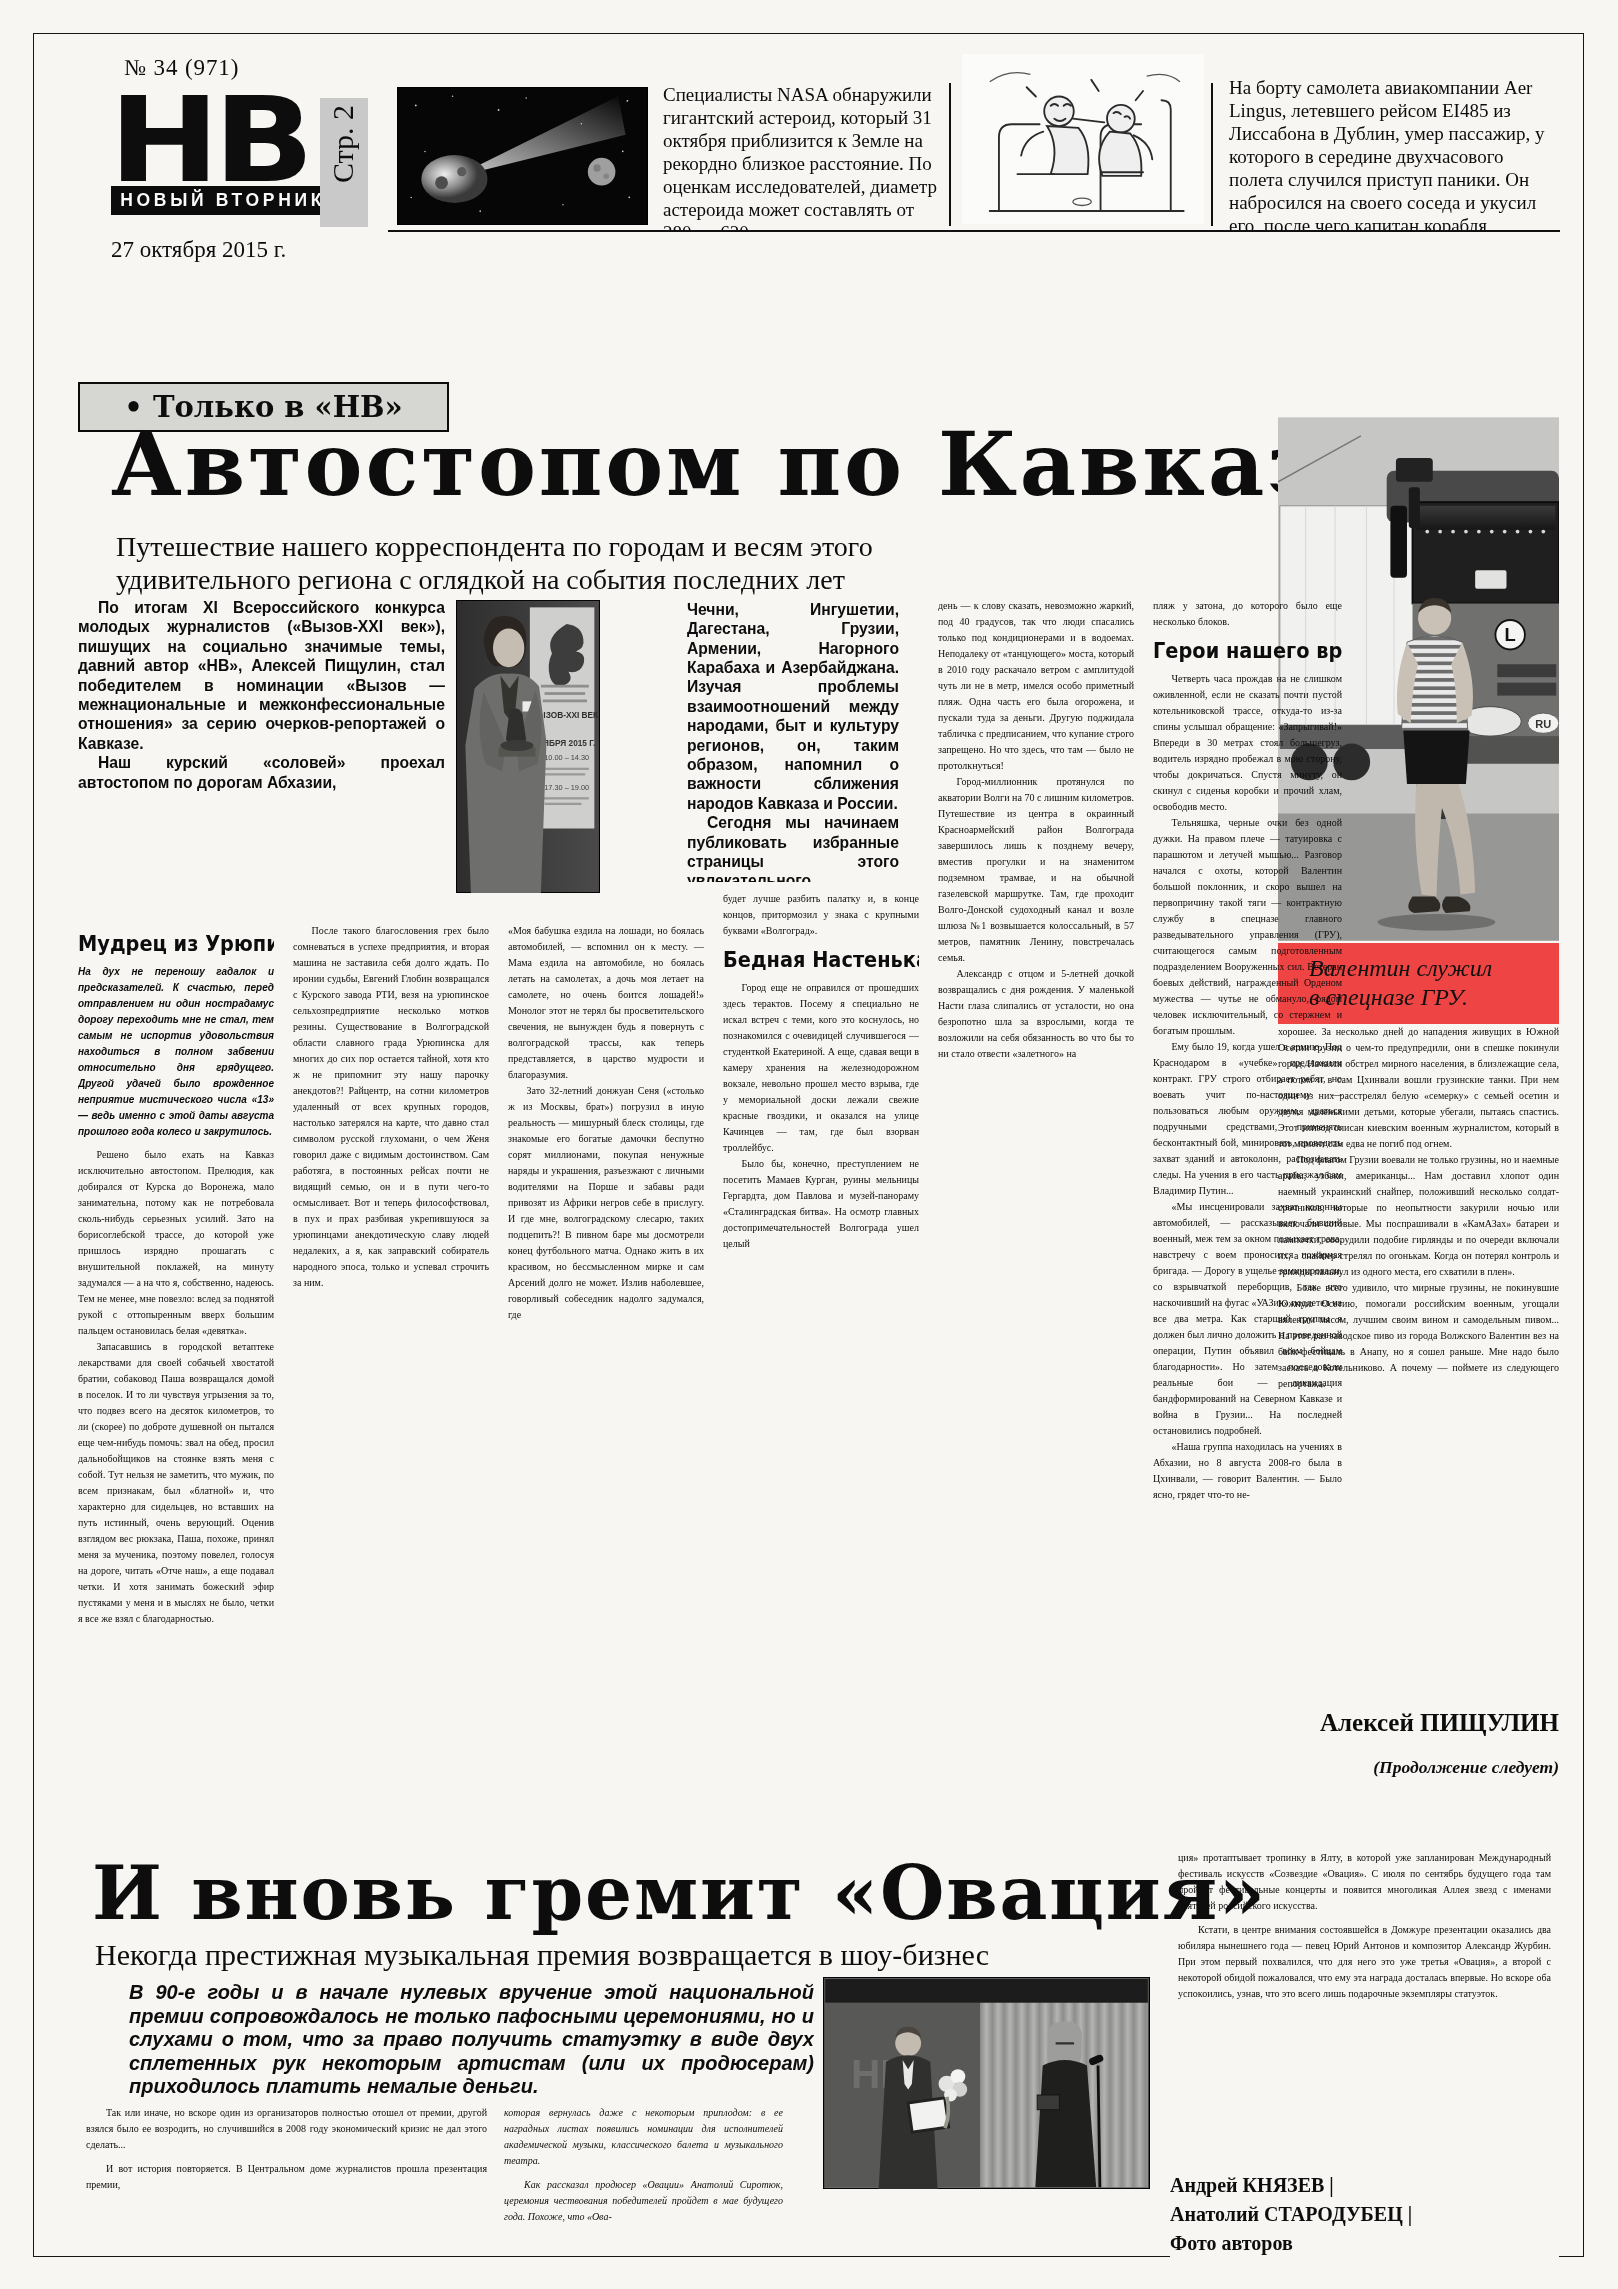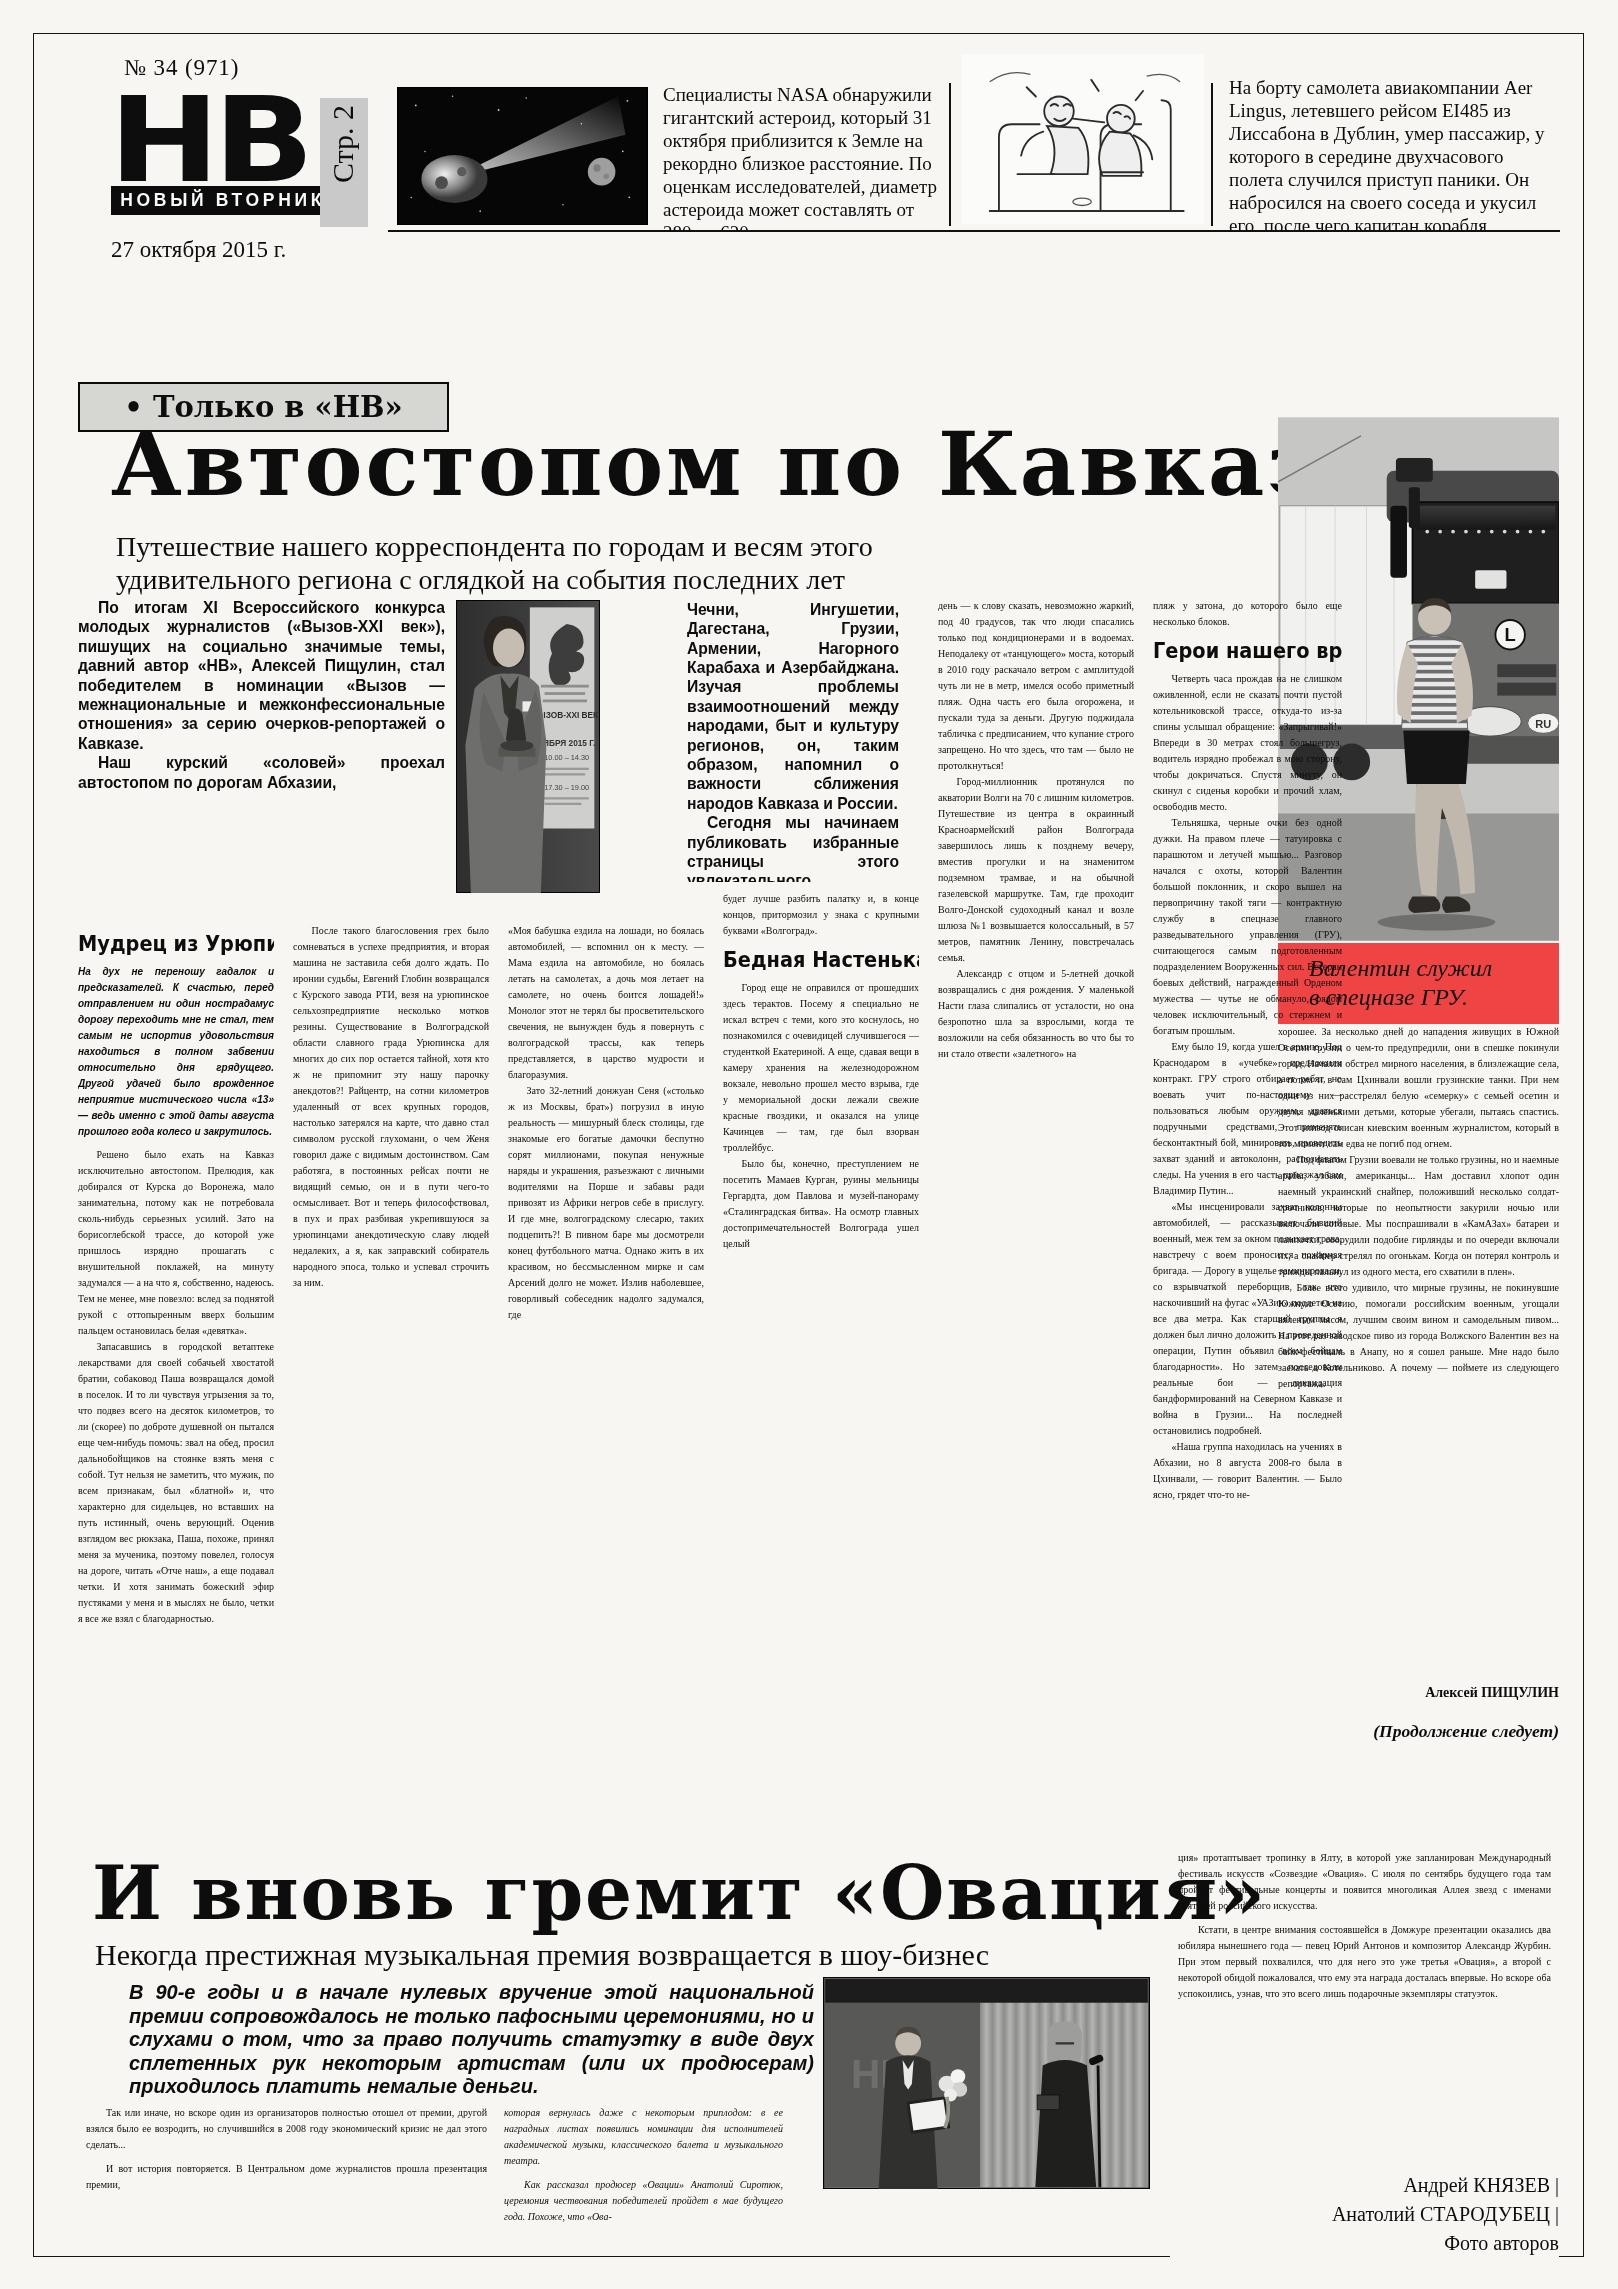--- a/index.html
+++ b/index.html
@@ -33,30 +33,30 @@
   .col p.cont{text-indent:0;}
   .leadbold p{font-family:"Liberation Sans",sans-serif;font-weight:bold;font-size:15.7px;line-height:19.4px;text-indent:20px;}
   .leadbold p.cont{text-indent:0;}
   .sechead{font-family:"DejaVu Sans",sans-serif;font-weight:bold;font-size:22px;line-height:1.05;
            transform:scaleX(0.88);transform-origin:left center;white-space:nowrap;margin:9.2px 0 8.3px 0;}
   .italicblock{font-family:"Liberation Sans",sans-serif;font-weight:bold;font-style:italic;
            font-size:13.4px;line-height:16px;margin:0;text-align:justify;}
   .figcap{background:#ef4444;color:#101010;font-style:italic;font-size:24px;line-height:29px;
           font-family:"Liberation Serif",serif;padding:11px 9.2px 0 31px;box-sizing:border-box;}
   .sig{text-align:right;background:#f7f6f3;}
-  .sig .byl{font-weight:bold;font-size:14px;}
+  .sig .byl{font-weight:bold;font-size:25px;margin-top:24px;}
   .sig .tbc{font-weight:bold;font-style:italic;font-size:17.5px;margin-top:20px;}
   figure{margin:0;}
   svg text{font-family:"Liberation Sans",sans-serif;}
   
   .lead2{font-family:"Liberation Sans",sans-serif;font-weight:bold;font-style:italic;
          font-size:20px;line-height:23.5px;text-align:justify;}
   .a2col p{margin:8px;text-indent:20px;text-align:justify;}
   .a2col p.cont{text-indent:0;}
-  .authors{text-align:right;font-size:20px;line-height:29px;font-weight:normal;}
+  .authors{text-align:left;font-size:20px;line-height:29px;font-weight:bold;}
 </style>
 </head>
 <body>
 
 <div class="page">
   <div class="abs frame"></div>
 
   <div class="abs issue">№ 34 (971)</div>
   <div class="abs logo" style="top:81px;">НВ</div>
   <div class="abs logobar">НОВЫЙ ВТОРНИК</div>

